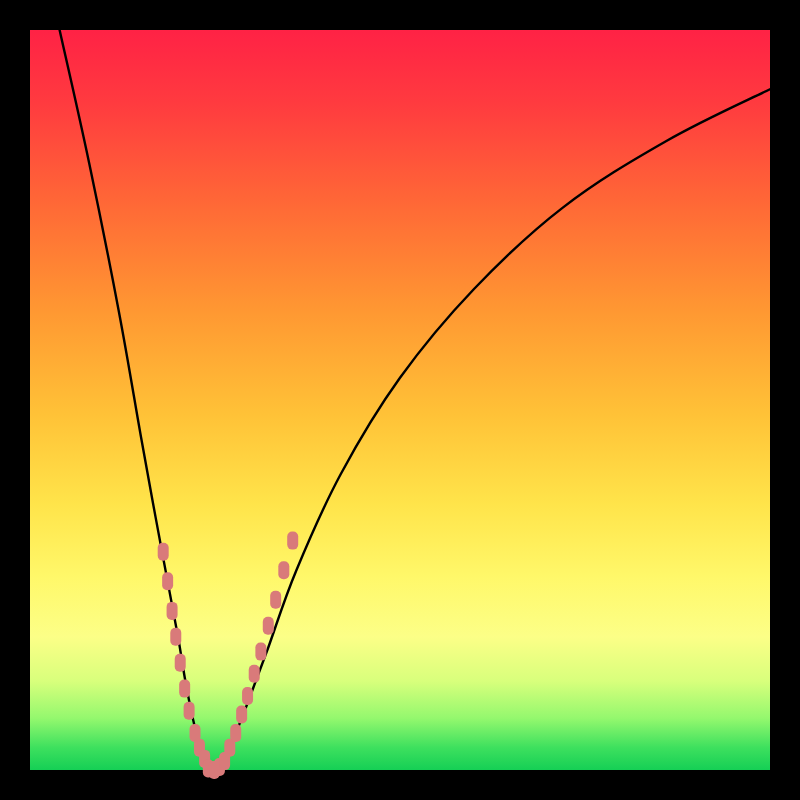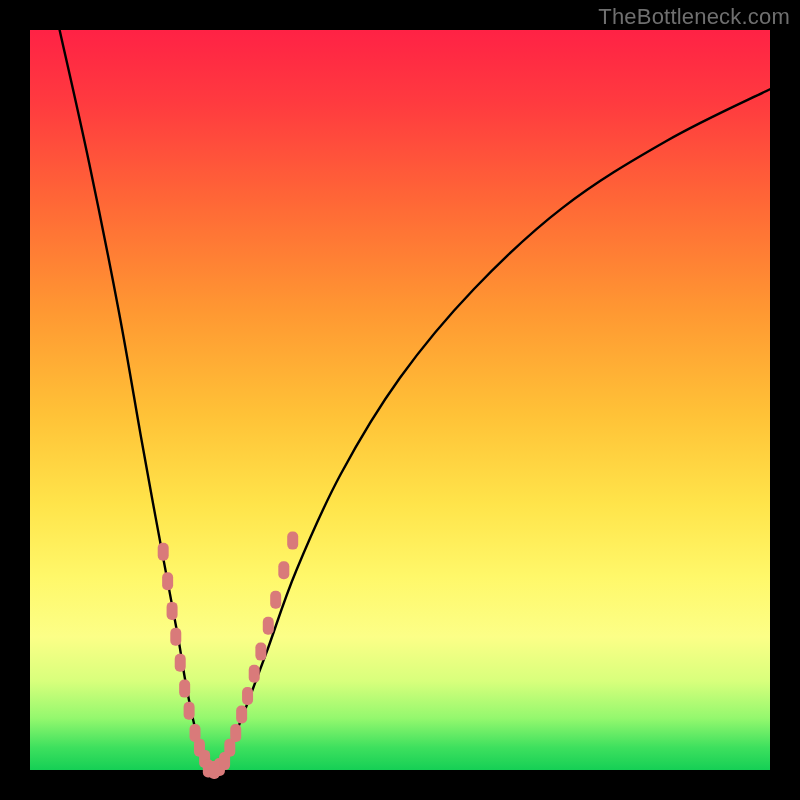--- a/index.html
+++ b/index.html
@@ -55,21 +55,20 @@
     color: #6f6f6f;
     font-size: 22px;
     font-weight: 500;
     letter-spacing: 0.2px;
   }
 </style>
 </head>
 <body>
 
 <div class="frame">
-  <div class="watermark">TheBottleneck.com</div>
 
   <div class="plot-area">
     <svg class="plot-svg" id="plot-svg" viewBox="0 0 740 740">
         <path d="M 29.6 0 C 34.928000000000004 23.976000000000006, 48.544000000000004 82.58400000000006, 59.2 133.20000000000005 C 69.856 183.81600000000003, 79.476 231.916, 88.8 281.2 C 98.124 330.484, 104.34 369.704, 111 407 C 117.66 444.296, 121.138 463.092, 125.80000000000001 488.4 C 130.46200000000002 513.708, 132.904 526.288, 136.9 547.6 C 140.89600000000002 568.912, 144.67 588.1519999999999, 148 606.8 C 151.33 625.448, 152.736 636.548, 155.4 651.2 C 158.06400000000002 665.8520000000001, 160.136 676.2120000000001, 162.8 688.2 C 165.46400000000003 700.188, 167.53600000000003 709.808, 170.20000000000002 717.8 C 172.864 725.7919999999999, 174.936 728.604, 177.6 732.6 C 180.26399999999998 736.596, 182.33599999999998 740, 185 740 C 187.66400000000002 740, 189.736 736.596, 192.4 732.6 C 195.06400000000002 728.604, 195.804 727.124, 199.8 717.8 C 203.79600000000002 708.4759999999999, 207.94 698.116, 214.6 680.8 C 221.26 663.4839999999999, 227.47600000000003 646.908, 236.8 621.6 C 246.124 596.292, 253.07999999999998 572.168, 266.4 540.2 C 279.71999999999997 508.232, 292.152 478.632, 310.8 444 C 329.44800000000004 409.368, 346.024 381.09999999999997, 370 347.79999999999995 C 393.976 314.49999999999994, 414.696 289.63599999999997, 444 259 C 473.304 228.364, 498.16799999999995 204.24, 532.8 177.60000000000002 C 567.4319999999999 150.96000000000004, 599.1039999999999 132.312, 636.4 111 C 673.696 89.68799999999999, 721.352 68.52399999999994, 740 59.19999999999993" fill="none" stroke="#000000" stroke-width="2.4" stroke-linecap="round"></path>
         <rect x="127.69999999999999" y="512.7" width="11" height="18" rx="5" ry="5" fill="#d97a7a"></rect>
         <rect x="132.14000000000001" y="542.3" width="11" height="18" rx="5" ry="5" fill="#d97a7a"></rect>
         <rect x="136.58" y="571.9" width="11" height="18" rx="5" ry="5" fill="#d97a7a"></rect>
         <rect x="140.27999999999997" y="597.8" width="11" height="18" rx="5" ry="5" fill="#d97a7a"></rect>
         <rect x="144.72" y="623.7" width="11" height="18" rx="5" ry="5" fill="#d97a7a"></rect>
         <rect x="149.16" y="649.6" width="11" height="18" rx="5" ry="5" fill="#d97a7a"></rect>

